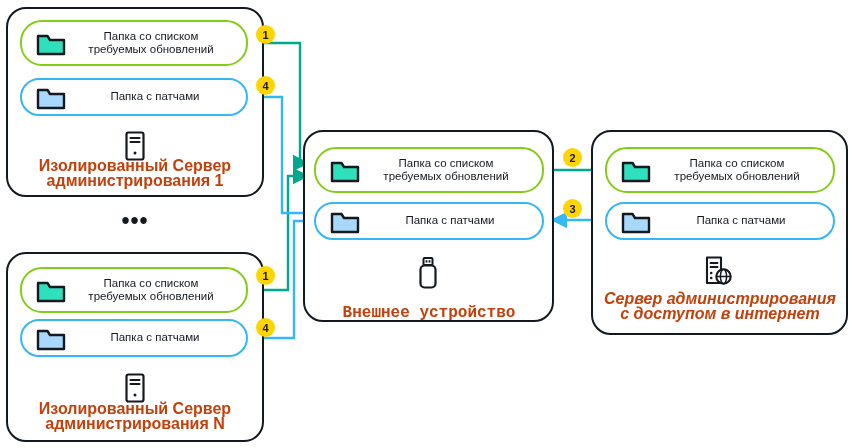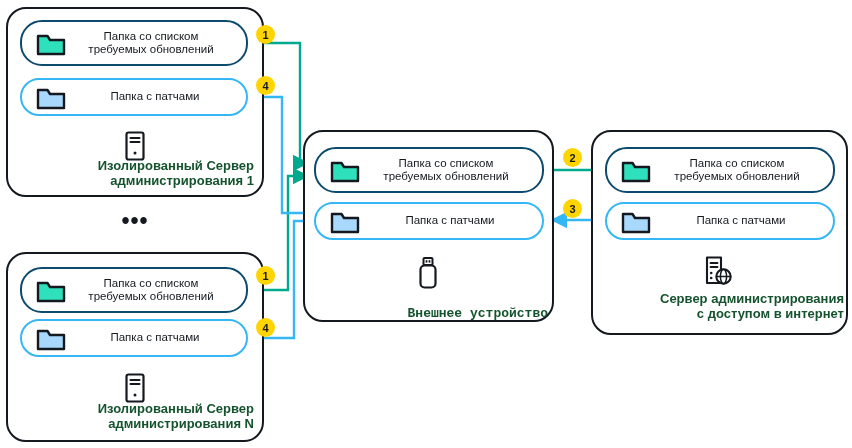--- a/index.html
+++ b/index.html
@@ -31,21 +31,21 @@
   }
   .folder-pill{
     position:absolute;
     box-sizing:border-box;
     border-radius:22px;
     background:#ffffff;
     display:flex;
     align-items:center;
     z-index:3;
   }
-  .folder-pill.teal{ border:2px solid #0c4a6e; }
+  .folder-pill.teal{ border:2px solid #84cc16; }
   .folder-pill.blue{ border:2px solid #35b6f5;gap:8px; }
   .folder-ico{
     flex:0 0 auto;
     margin-left:14px;
     margin-right:8px;
     width:30px;height:25px;
     position:relative;
   }
   .folder-ico svg{display:block;}
   .pill-label{
@@ -60,25 +60,25 @@
   .dev-icon{
     position:absolute;
     z-index:3;
     display:flex;
     align-items:center;
     justify-content:center;
   }
   .dev-title{
     position:absolute;
     z-index:3;
-    text-align:right;
-    font-size:13px;
+    text-align:center;
+    font-size:16px;
     line-height:15px;
     font-weight:bold;
-    color:#14532d;
+    color:#c2410c;
     white-space:pre-line;
   }
   .ellipsis{
     position:absolute;
     z-index:3;
     font-size:23px;
     font-weight:bold;
     letter-spacing:1px;
     color:#14191f;
     line-height:10px;
@@ -256,21 +256,21 @@
       <line x1="6.5" y1="8" x2="13.5" y2="8" stroke="#14191f" stroke-width="1.9" stroke-linecap="round"></line>
       <line x1="6.5" y1="12" x2="13.5" y2="12" stroke="#14191f" stroke-width="1.9" stroke-linecap="round"></line>
       <circle cx="7.2" cy="18" r="1.3" fill="#14191f"></circle>
       <circle cx="7.2" cy="23" r="1.3" fill="#14191f"></circle>
       <circle cx="19.5" cy="21.5" r="7.2" fill="#ffffff" stroke="#14191f" stroke-width="2.1"></circle>
       <ellipse cx="19.5" cy="21.5" rx="3.1" ry="7.2" fill="none" stroke="#14191f" stroke-width="1.5"></ellipse>
       <line x1="12.6" y1="21.5" x2="26.4" y2="21.5" stroke="#14191f" stroke-width="1.5"></line>
     </svg>
   </div>
 
-  <div class="dev-title" style="left:596px;top:291px;width:248px;">Сервер администрирования
+  <div class="dev-title" style="left:596px;top:291px;width:248px;font-style:italic;">Сервер администрирования
 с доступом в интернет</div>
 
   <div class="badge" style="left:256px;top:25px;">1</div>
 
   <div class="badge" style="left:256px;top:76px;">4</div>
 
   <div class="badge" style="left:256px;top:266px;">1</div>
 
   <div class="badge" style="left:256px;top:318px;">4</div>
 

